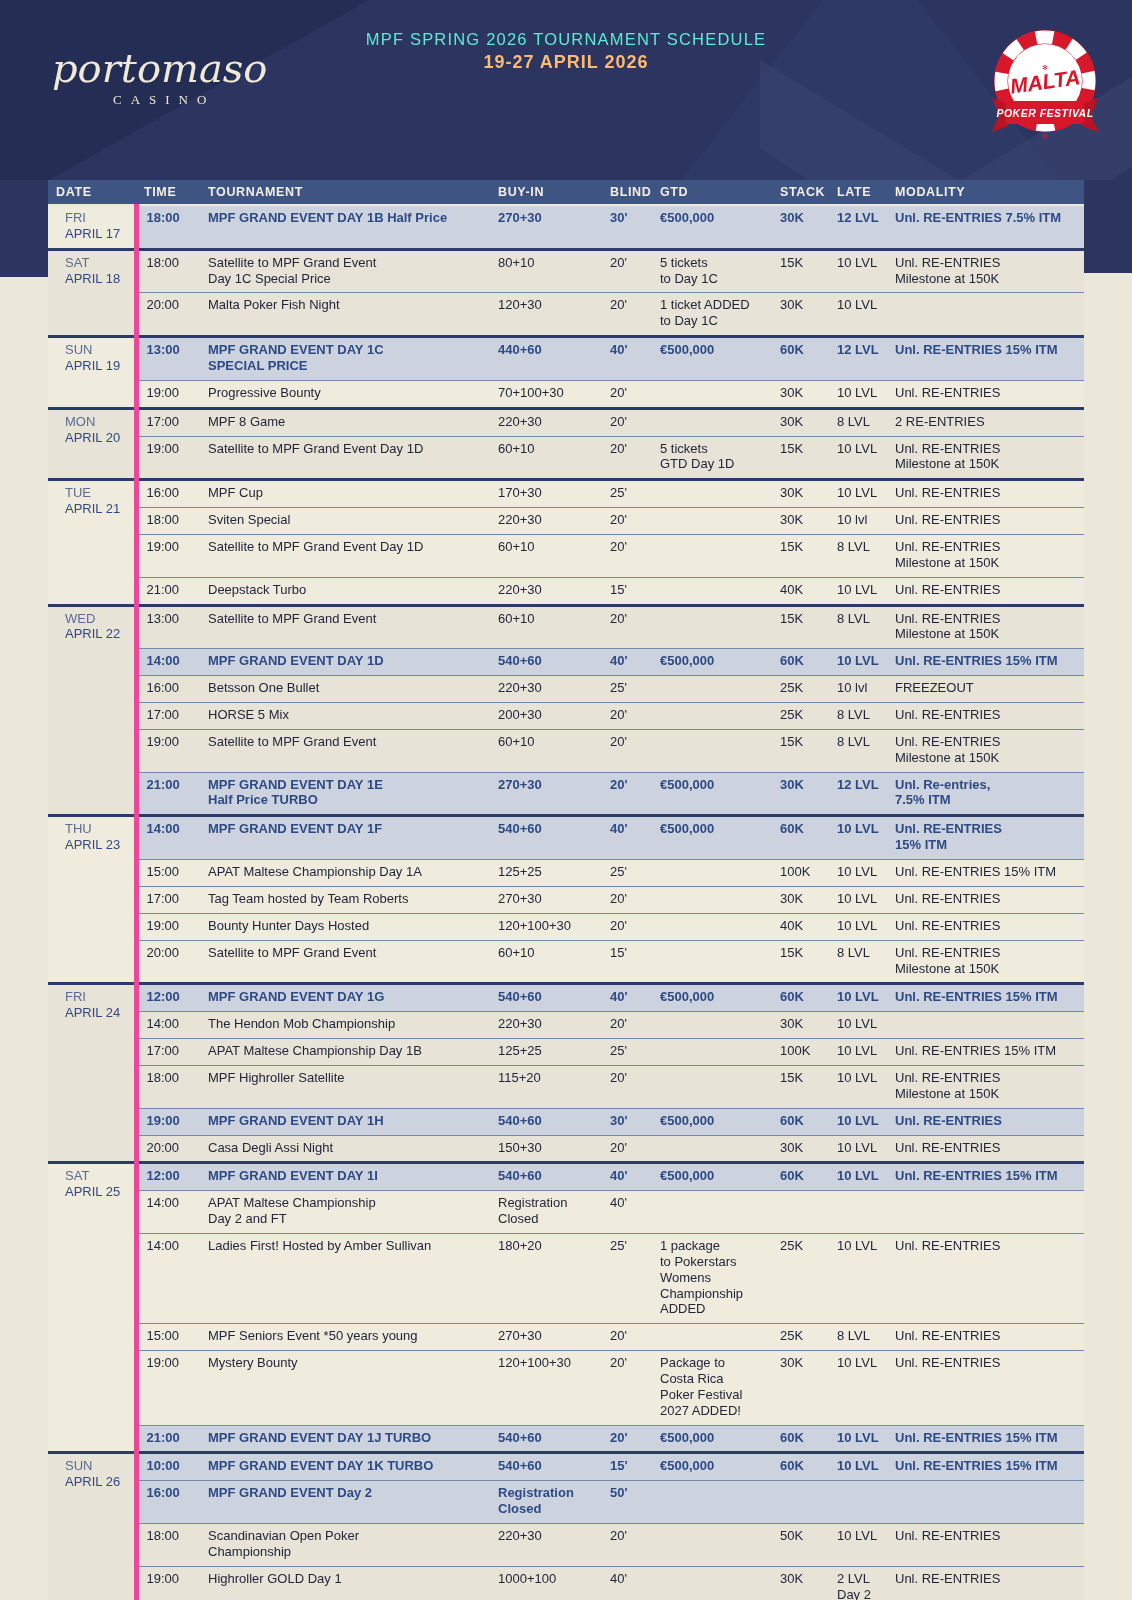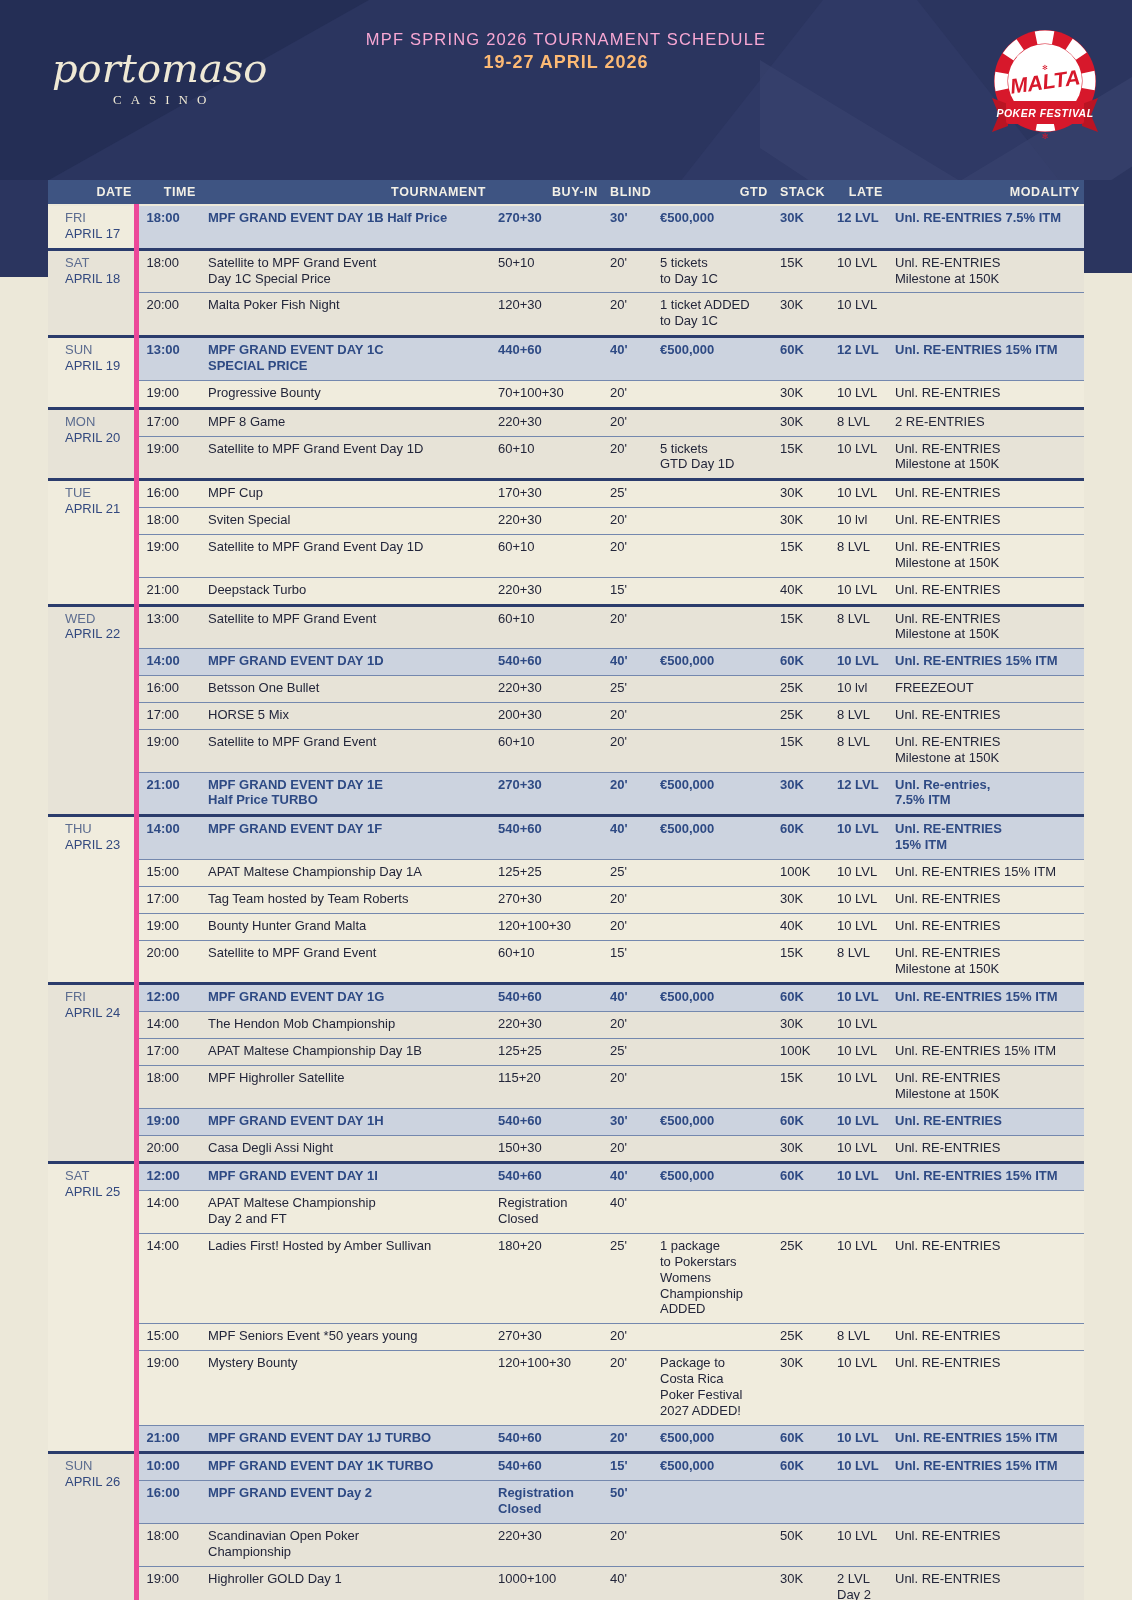--- a/index.html
+++ b/index.html
@@ -15,32 +15,32 @@
   .hero-chevron{position:absolute;left:760px;top:60px;width:400px;height:220px;background:#3a4470;
              clip-path:polygon(0 0,50% 55%,100% 0,100% 40%,50% 100%,0 40%);opacity:.6;}
   .casino-logo{position:absolute;left:52px;top:48px;color:#efe9d5;text-align:center;z-index:3;}
   .casino-name{font-family:"DejaVu Serif",serif;font-style:italic;font-size:40px;line-height:1;}
   .casino-sub{font-family:"Liberation Serif",serif;font-size:13px;letter-spacing:9px;margin-top:4px;margin-left:9px;}
   .hero-center{position:absolute;left:50%;top:22px;transform:translateX(-50%);text-align:center;z-index:3;width:640px;}
   .gtd-title{font-size:62px;font-weight:bold;letter-spacing:1px;line-height:1.05;
     background:linear-gradient(180deg,#ffffff 0%,#eceff3 16%,#a9b2bf 36%,#f8fafc 48%,#636e7f 56%,#98a2b1 66%,#e7ebf0 86%,#c3c9d3 100%);
     -webkit-background-clip:text;background-clip:text;color:transparent;
     filter:drop-shadow(2px 3px 2px rgba(0,0,0,.5));}
-  .hero-sub{margin-top:8px;color:#f9a8d4;font-size:16.5px;letter-spacing:1.2px;}
+  .hero-sub{margin-top:8px;color:#5eead4;font-size:16.5px;letter-spacing:1.2px;}
   .hero-dates{margin-top:3px;color:#fdba74;font-size:18px;font-weight:bold;letter-spacing:1px;}
   .chip-logo{position:absolute;right:26px;top:24px;z-index:3;}
   .strip-left{position:absolute;left:0;top:180px;width:48px;height:97px;background:#2b355f;}
   .strip-right{position:absolute;right:0;top:180px;width:48px;height:93px;background:#2b355f;}
 
   
   table.sched{border-collapse:collapse;table-layout:fixed;width:1036px;margin:0 48px;
               font-size:13px;color:#23263a;border-bottom:2px solid #2b3c6c;position:relative;z-index:2;}
   .sched col.w0{width:88px}.sched col.w1{width:64px}.sched col.w2{width:290px}.sched col.w3{width:112px}
   .sched col.w4{width:50px}.sched col.w5{width:120px}.sched col.w6{width:57px}.sched col.w7{width:58px}.sched col.w8{width:197px}
-  .sched th{background:#3e5482;color:#f3f0e6;text-align:right;font-weight:bold;font-size:12.5px;
+  .sched th{background:#3e5482;color:#f3f0e6;text-align:left;font-weight:bold;font-size:12.5px;
             letter-spacing:.05em;padding:5px 4px 5px 8px;border-bottom:2px solid #ece8d9;}
   .sched td{padding:4px 4px 6px 8px;vertical-align:top;white-space:pre-line;line-height:1.22;background:var(--bg);}
   tbody.grp.cream{--bg:#f0ecdd;}
   tbody.grp.gray{--bg:#e7e3d7;}
   .sched tbody tr:first-child td{border-top:3px solid #2b3c6c;}
   .sched tbody:first-of-type tr:first-child td{border-top:0;}
   .sched tbody tr + tr td{border-top:1px solid #7488ae;}
   .sched tr.hl td{background:#ccd3df;color:#2e4a84;font-weight:bold;}
   .sched tbody td.date{background:var(--bg);font-weight:normal;color:#5c6c8f;
                        border-right:5px solid #ec4899;font-size:13px;padding-left:17px;}
@@ -122,21 +122,21 @@
           <td>12 LVL</td>
           <td>Unl. RE-ENTRIES 7.5% ITM</td>
         </tr>
       </tbody>
       <tbody class="grp gray">
         <tr>
           <td rowspan="2" class="date"><div class="dow">SAT</div><div class="dnum">APRIL 18</div></td>
           <td>18:00</td>
           <td>Satellite to MPF Grand Event
 Day 1C Special Price</td>
-          <td>50+10</td>
+          <td>80+10</td>
           <td>20'</td>
           <td>5 tickets
 to Day 1C</td>
           <td>15K</td>
           <td>10 LVL</td>
           <td>Unl. RE-ENTRIES
 Milestone at 150K</td>
         </tr>
         <tr>
           <td>20:00</td>
@@ -338,21 +338,21 @@
           <td>Tag Team hosted by Team Roberts</td>
           <td>270+30</td>
           <td>20'</td>
           <td></td>
           <td>30K</td>
           <td>10 LVL</td>
           <td>Unl. RE-ENTRIES</td>
         </tr>
         <tr>
           <td>19:00</td>
-          <td>Bounty Hunter Grand Malta</td>
+          <td>Bounty Hunter Days Hosted</td>
           <td>120+100+30</td>
           <td>20'</td>
           <td></td>
           <td>40K</td>
           <td>10 LVL</td>
           <td>Unl. RE-ENTRIES</td>
         </tr>
         <tr>
           <td>20:00</td>
           <td>Satellite to MPF Grand Event</td>

